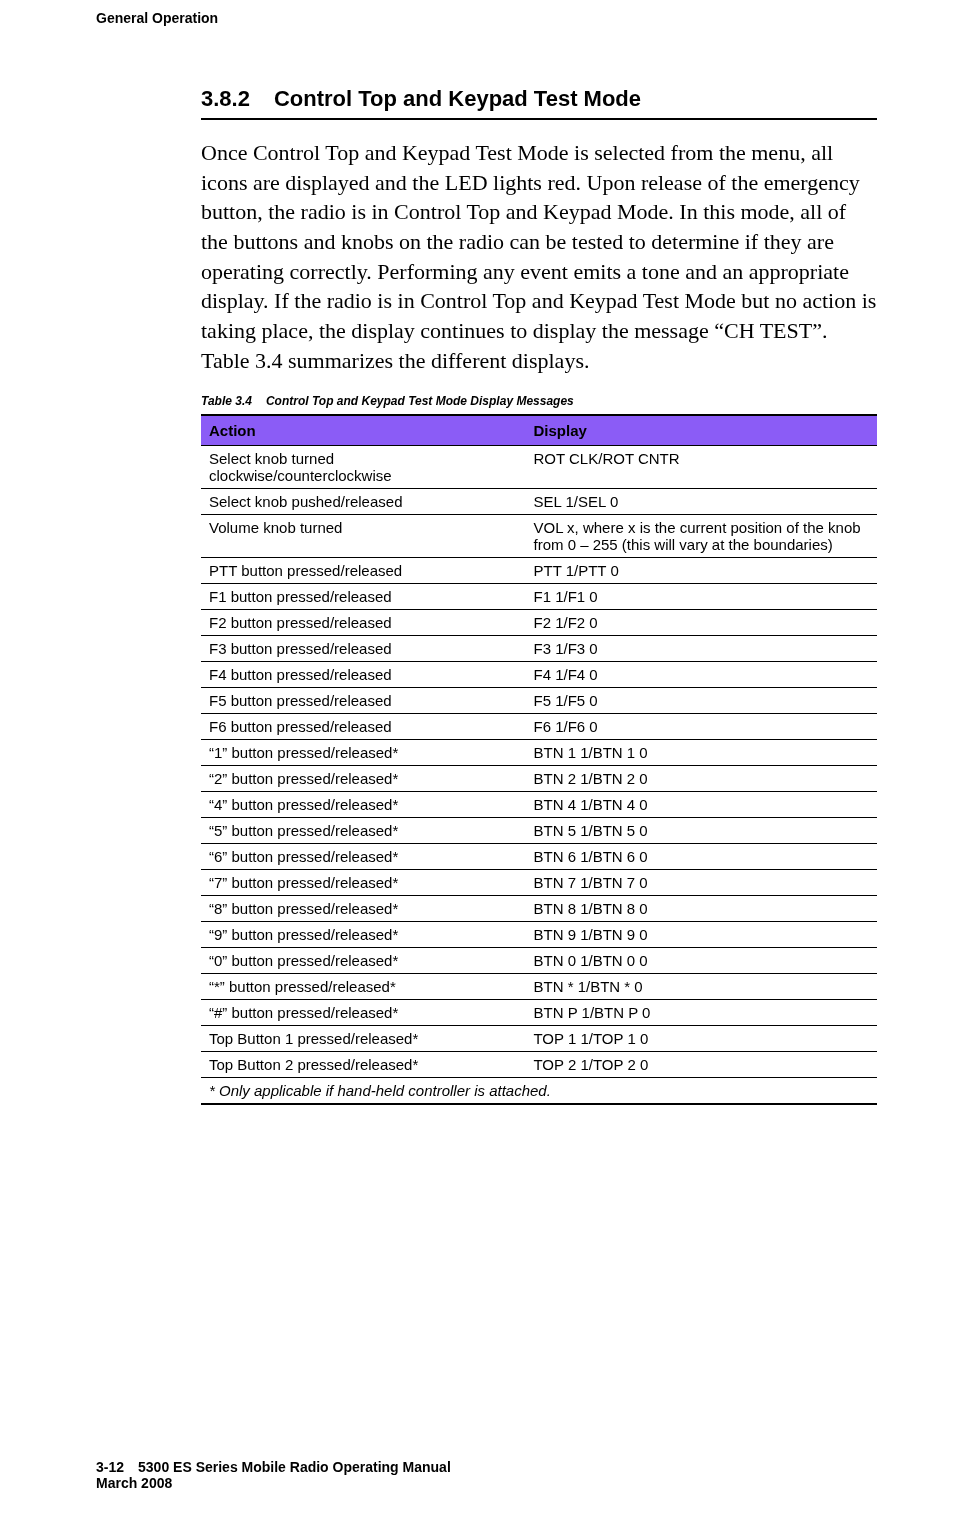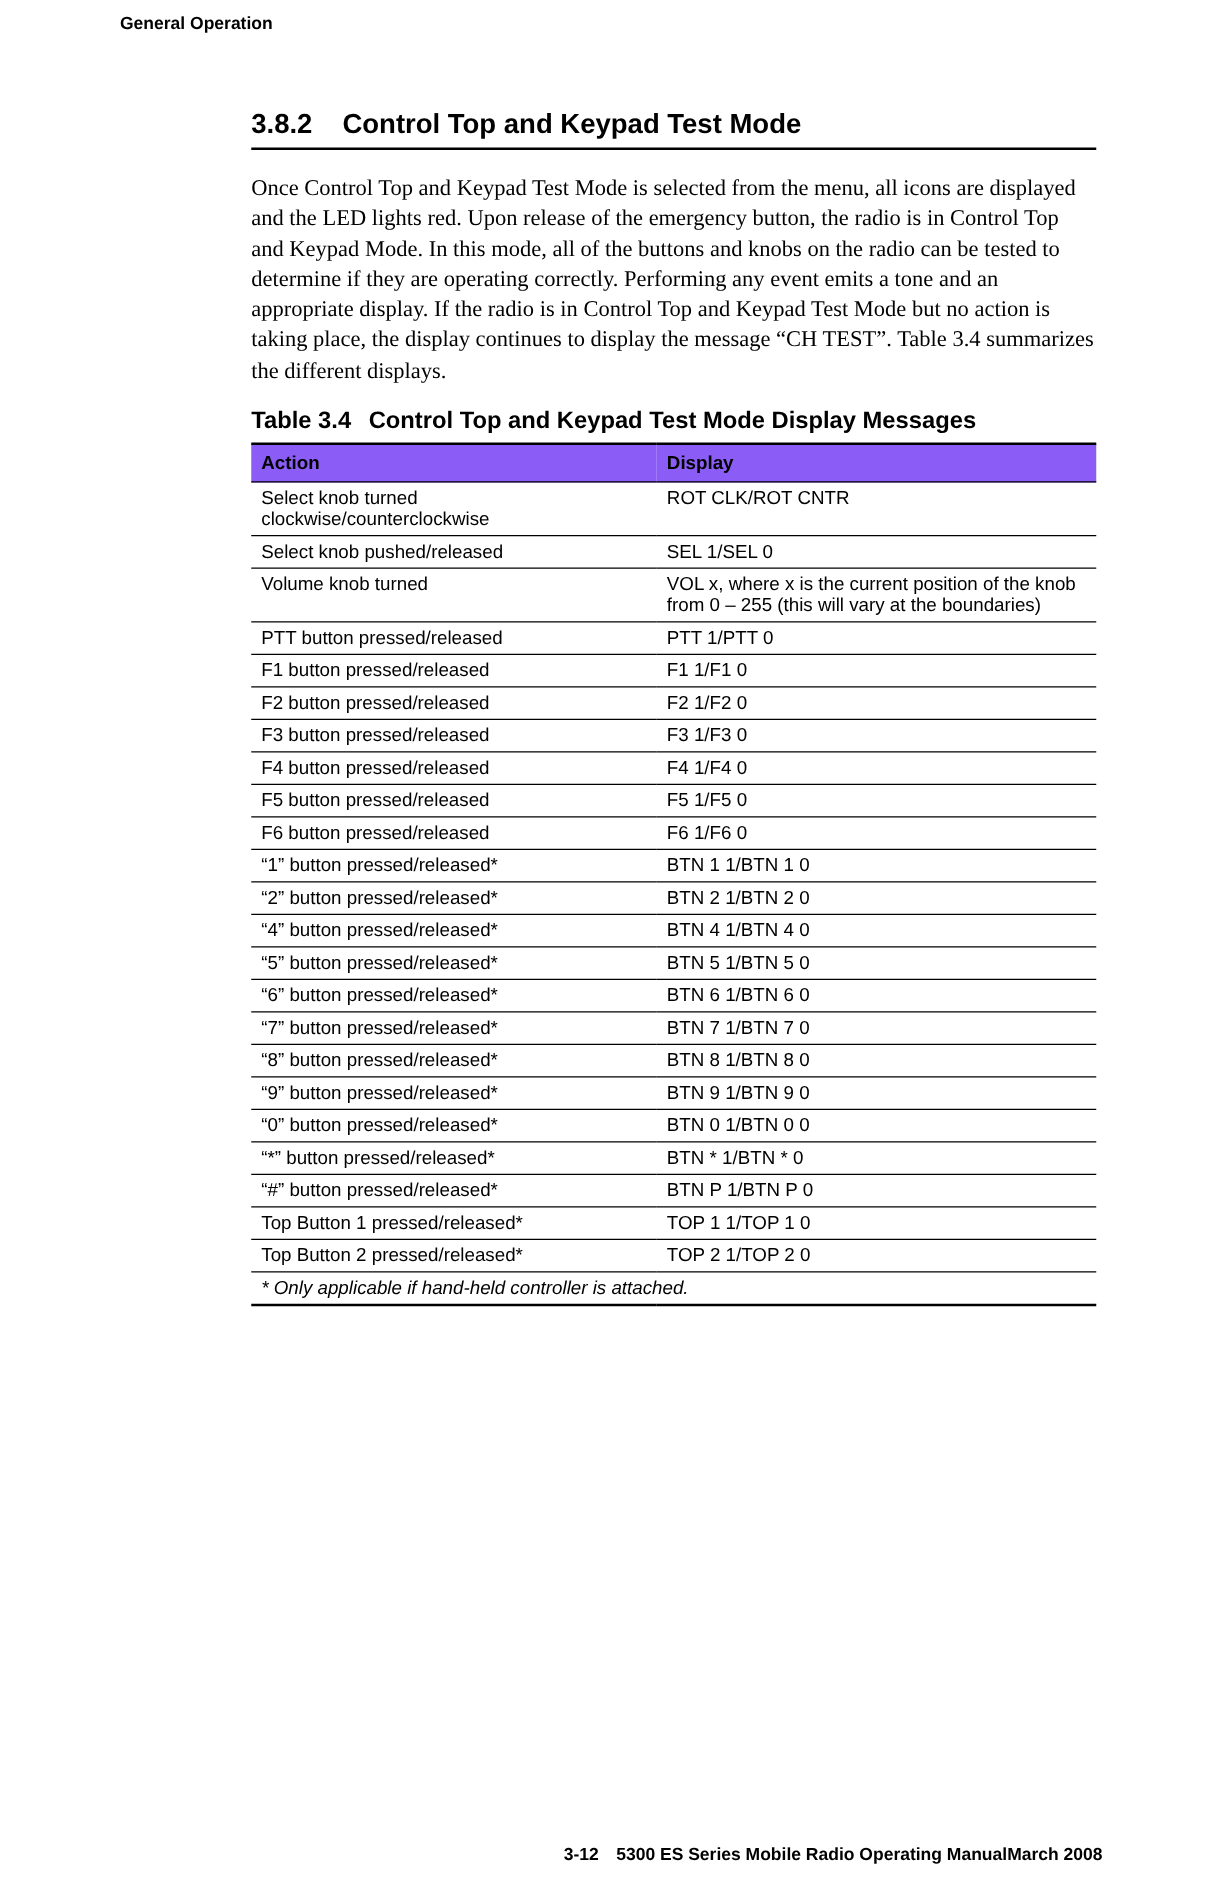--- a/index.html
+++ b/index.html
@@ -38,29 +38,30 @@
   .section-heading .num {
     display: inline-block;
     margin-right: 24px;
   }
   .section-rule {
     border: 0;
     border-top: 2px solid #000;
     margin: 0 0 18px 0;
   }
   .body-text {
-    font-size: 18px;
+    font-size: 22px;
     line-height: 1.35;
     margin: 0 0 18px 0;
   }
   .table-caption {
     font-family: Arial, Helvetica, sans-serif;
     font-weight: bold;
-    font-size: 19px;
+    font-size: 12px;
     margin: 0 0 6px 0;
+    font-style: italic;
   }
   .table-caption .tnum {
     display: inline-block;
     margin-right: 14px;
   }
   table.msg-table {
     width: 100%;
     border-collapse: collapse;
     font-family: Arial, Helvetica, sans-serif;
     font-size: 15px;
@@ -94,25 +95,26 @@
   }
   table.msg-table tr.footnote td {
     font-family: Arial, Helvetica, "Arial Narrow", sans-serif;
     font-style: italic;
     font-stretch: condensed;
     border-bottom: 2px solid #000;
   }
   .footer {
     margin-top: auto;
     display: flex;
-    justify-content: flex-end;
+    justify-content: center;
     font-family: Arial, Helvetica, sans-serif;
     font-weight: bold;
     font-size: 14px;
     padding-top: 40px;
+    flex-direction: column;
   }
   .footer .page-num {
     margin-right: 14px;
   }
 </style>
 </head>
 <body>
 
 <div class="page">
 

